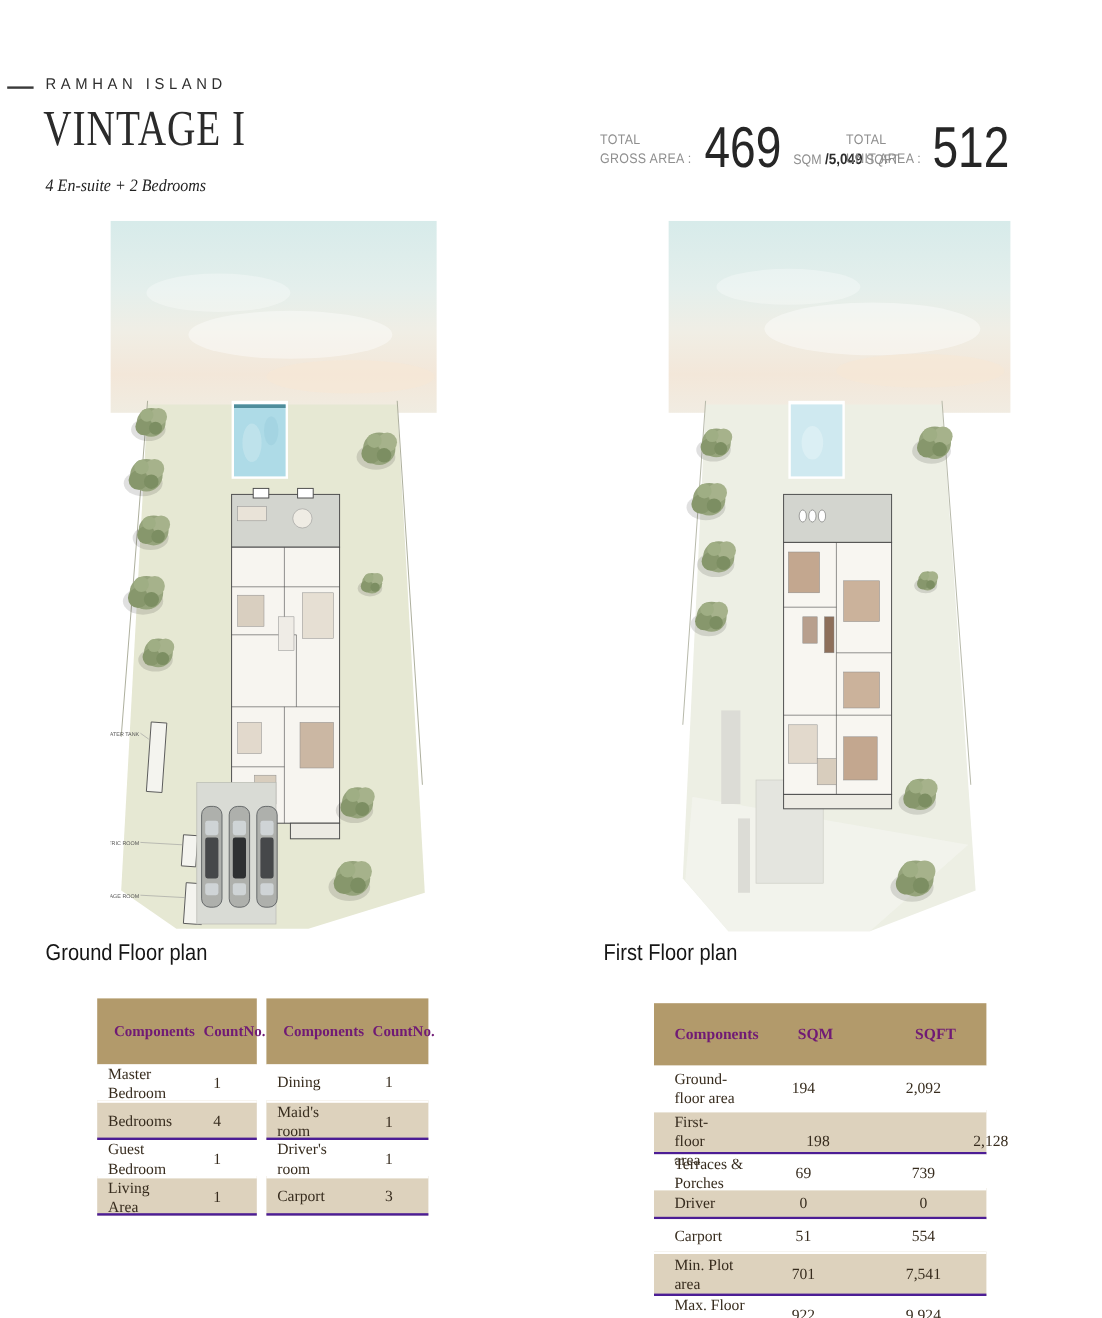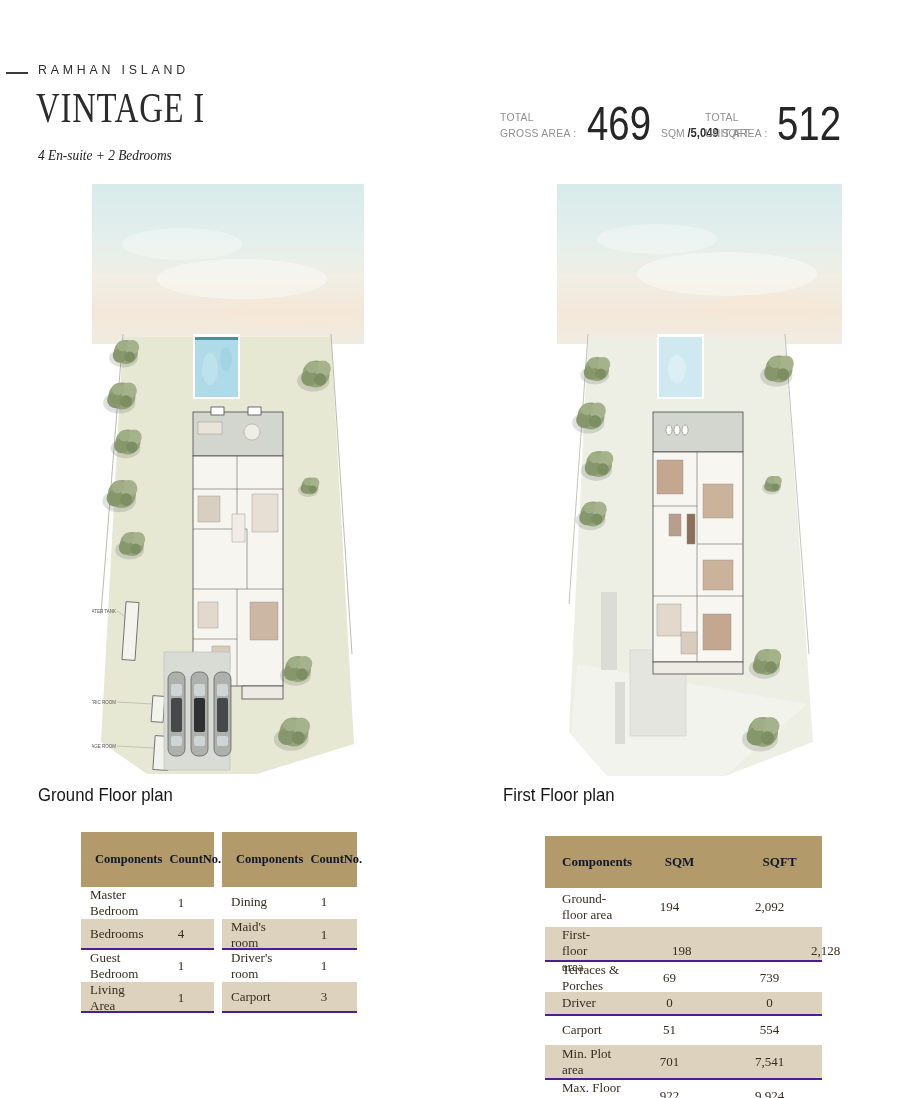--- a/index.html
+++ b/index.html
@@ -31,21 +31,21 @@
   .plan.first{left:557px;width:290px;height:594px;}
   .plan svg{display:block;width:100%;height:100%;}
 
   
   .sec-head{position:absolute;top:740px;font-size:19px;color:#161616;
             transform:scaleX(.88);transform-origin:left top;white-space:nowrap;}
   .sec-head.ground{left:38px;} .sec-head.first{left:503px;}
 
   
   .tbl{position:absolute;font-family:"Liberation Serif",serif;color:#372c1e;}
-  .tbl .hd{background:#b29a6b;display:grid;align-items:center;font-weight:700;color:#0f172a;}
+  .tbl .hd{background:#b29a6b;display:grid;align-items:center;font-weight:700;color:#701a75;}
   .tbl .row{display:grid;align-items:center;font-size:13px;background:#ffffff;}
   .tbl .row.beige{background:#ddd2bd;border-top:2px solid #fff;border-bottom:2px solid #4c1d95;}
   .tbl .c-label{padding-left:9px;text-align:left;}
   .tbl .c-val{text-align:center;}
 
   .tblA{left:81px;top:788px;width:133px;}
   .tblB{left:222px;top:788px;width:135px;}
   .tblA .hd,.tblB .hd{height:55px;grid-template-columns:1fr 66px;font-size:12.5px;}
   .tblA .hd .c-label,.tblB .hd .c-label{padding-left:14px;}
   .tblA .row,.tblB .row{height:30px;grid-template-columns:1fr 66px;}

